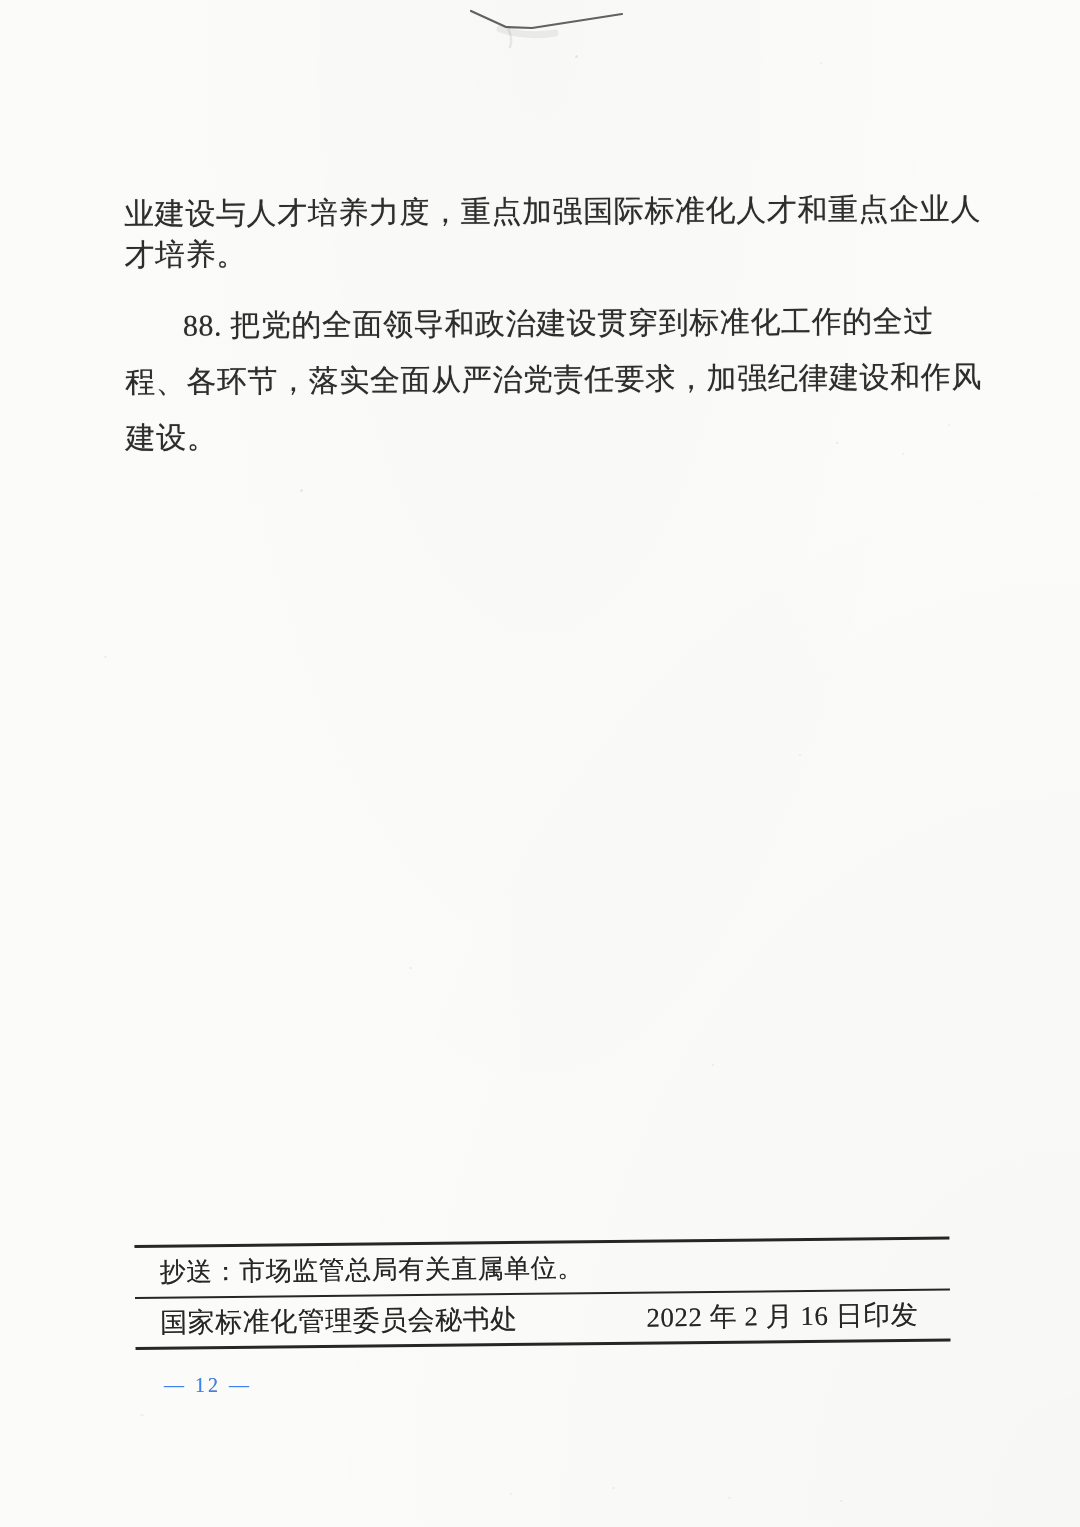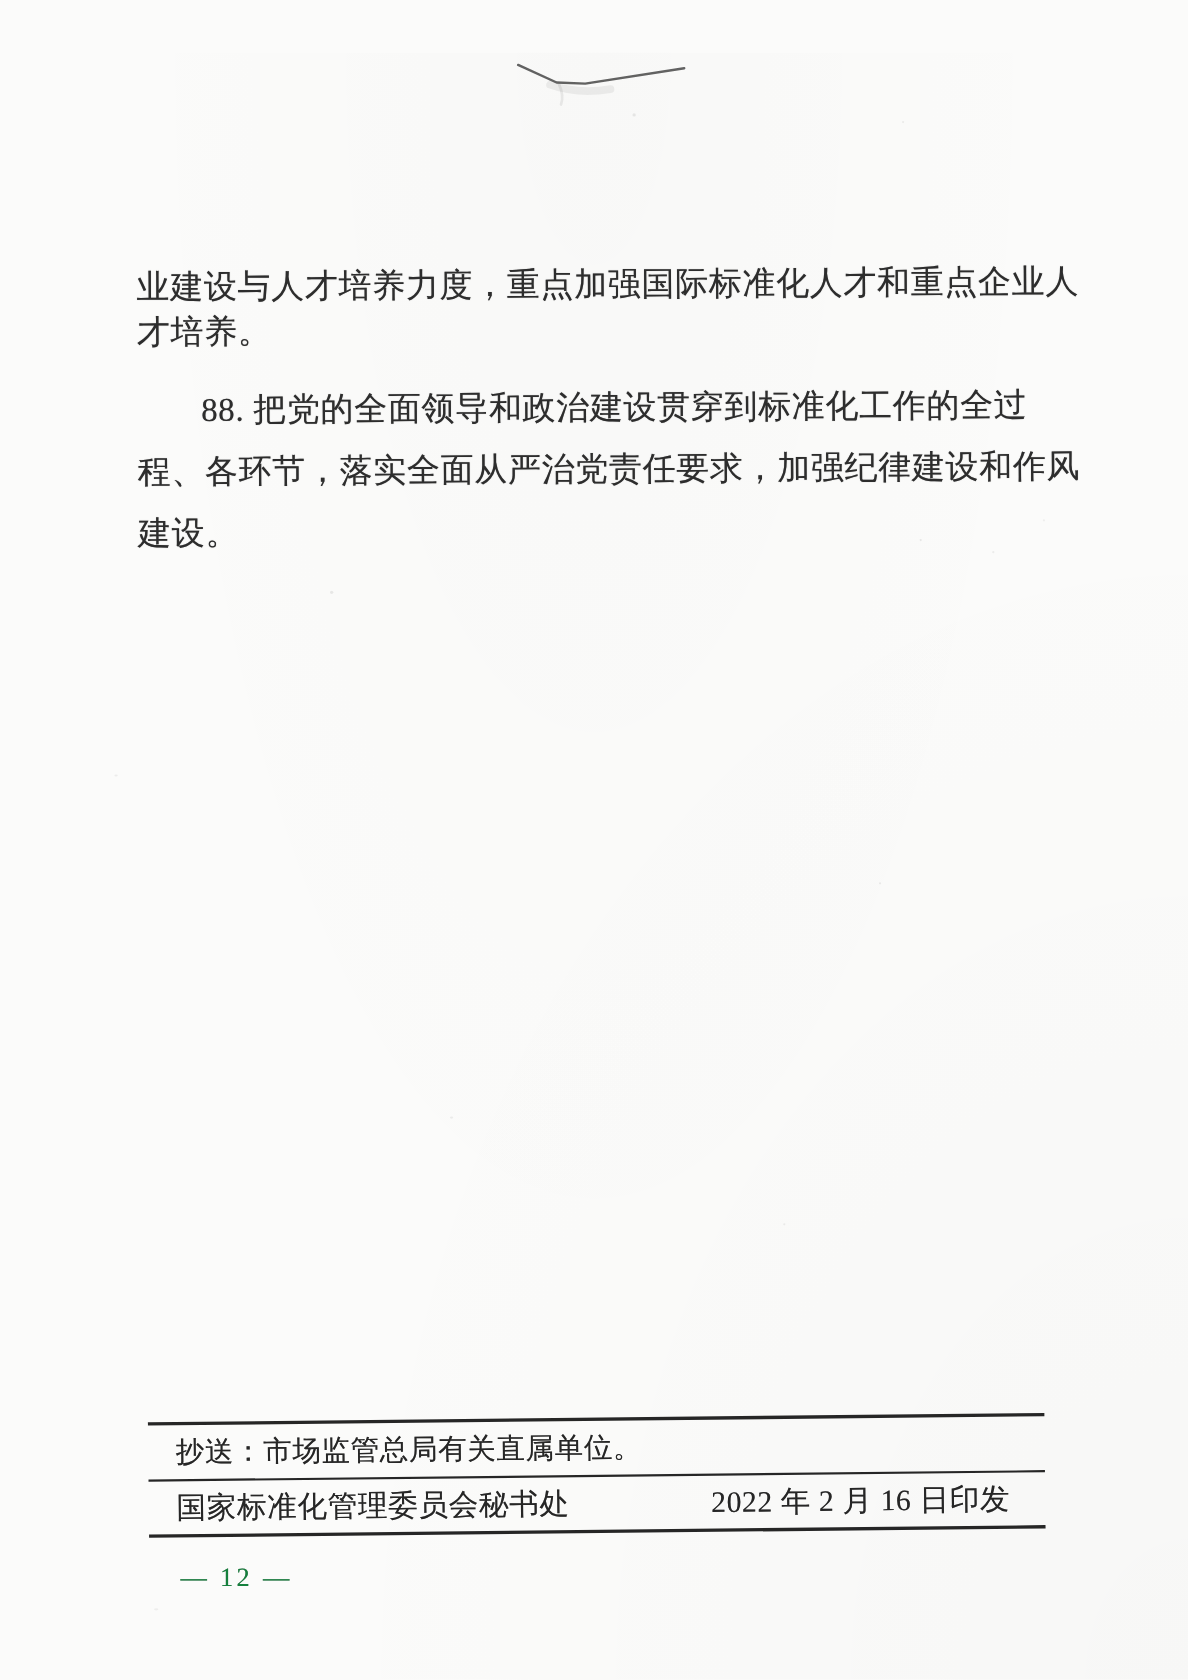--- a/index.html
+++ b/index.html
@@ -11,21 +11,20 @@
     height: 1527px;
     background: #fbfbfa;
     overflow: hidden;
     position: relative;
     font-family: "Liberation Serif", "DejaVu Serif", serif;
     color: #2d2d2d;
   }
   .page {
     position: absolute;
     inset: 0;
-    margin-top: 48px;
   }
   
   .page::before {
     content: "";
     position: absolute;
     inset: 0;
     background:
       radial-gradient(ellipse at 50% 0%, rgba(0,0,0,0.012), transparent 60%),
       radial-gradient(ellipse at 100% 100%, rgba(0,0,0,0.015), transparent 55%);
     pointer-events: none;
@@ -103,23 +102,23 @@
     justify-content: space-between;
     font-size: 27px;
     letter-spacing: 0.5px;
   }
 
   
   .page-number {
     position: absolute;
     left: 164px;
     top: 1374px;
-    font-size: 24px;
+    font-size: 20px;
     letter-spacing: 3px;
-    color: #15803d;
+    color: #3b82f6;
     white-space: nowrap;
     text-shadow: 0 0 0.5px rgba(40,40,40,0.5);
   }
 
   
   .speck {
     position: absolute;
     border-radius: 50%;
     background: #444;
     pointer-events: none;

